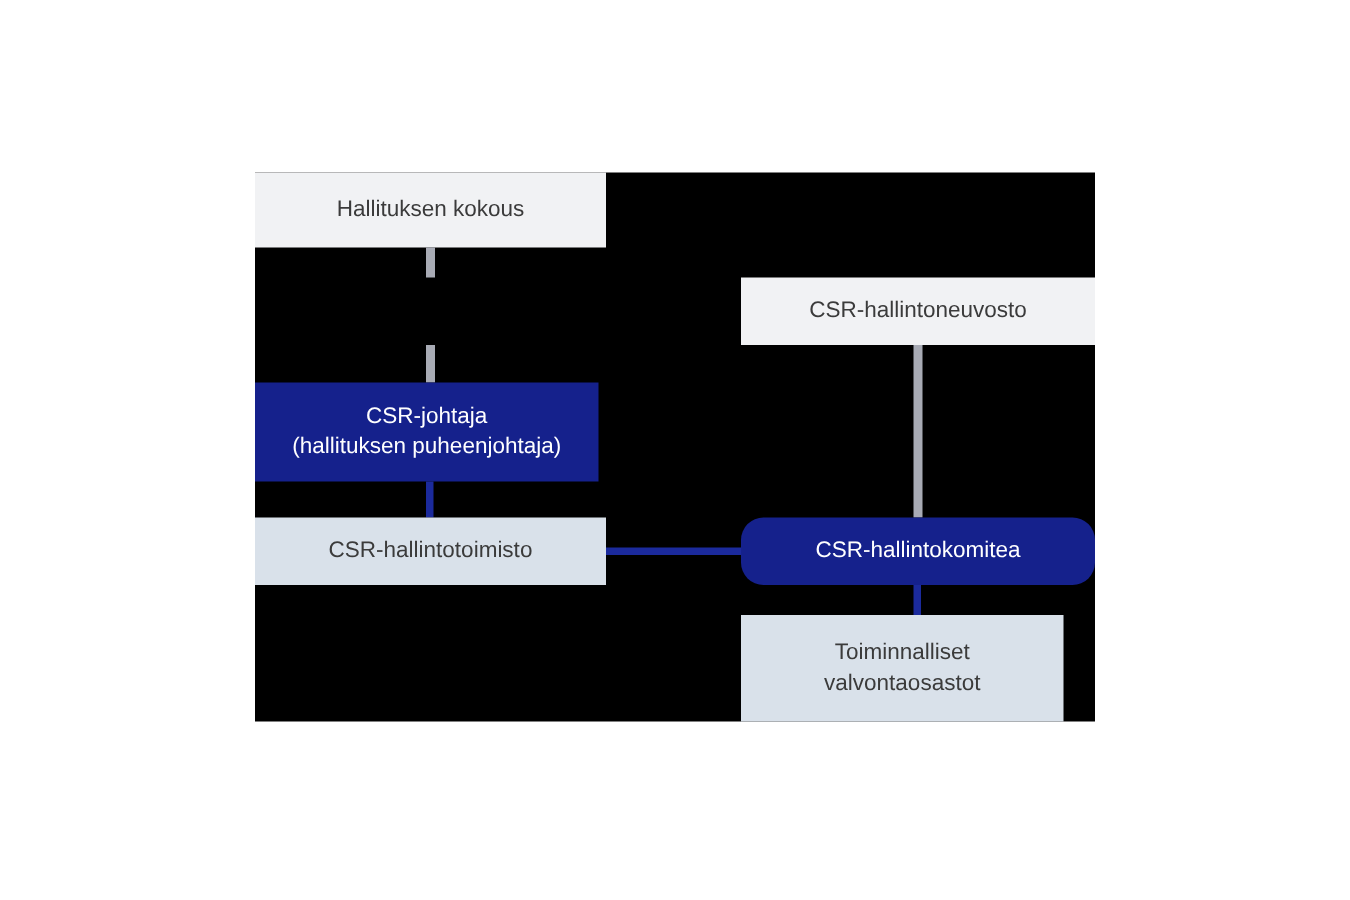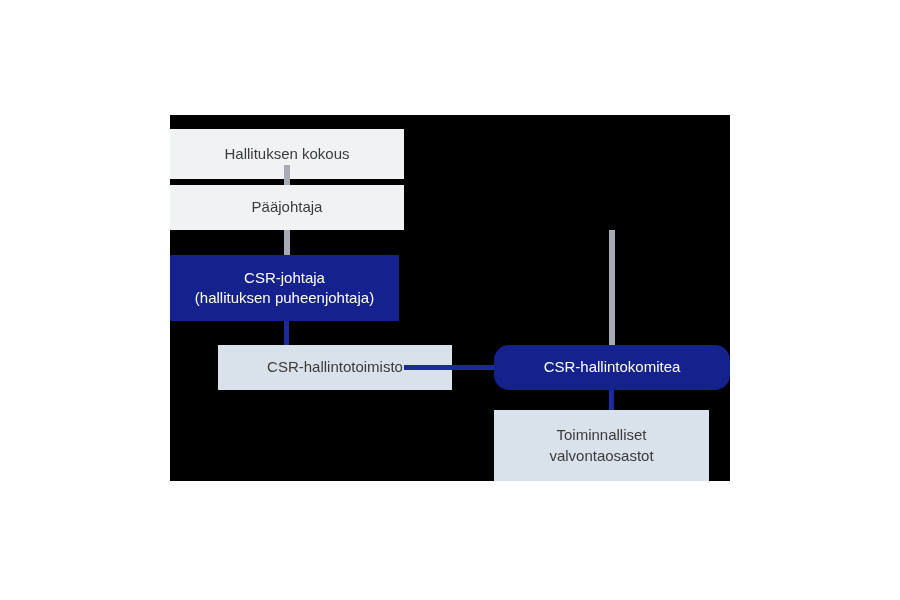--- a/index.html
+++ b/index.html
@@ -60,24 +60,24 @@
 
   .connector.grey {
     background: #a8abb5;
   }
 
   .connector.blue {
     background: #1b2a9c;
   }
 
   
-  #node-board-meeting   { left: 0px;   top: 14px;   width: 234px; height: 50px; justify-content: center; }
+  #node-board-meeting   { left: 0px;   top: 0px;   width: 234px; height: 50px; justify-content: center; }
   #node-ceo             { left: 0px;   top: 70px;  width: 234px; height: 45px; }
   #node-csr-director    { left: 0px;   top: 140px; width: 229px; height: 66px; }
-  #node-csr-office      { left: 0px;   top: 230px; width: 234px; height: 45px; margin-left: 48px; }
+  #node-csr-office      { left: 0px;   top: 230px; width: 234px; height: 45px; }
 
   
   #node-csr-council     { left: 324px; top: 70px;  width: 236px; height: 45px; }
   #node-csr-committee   { left: 324px; top: 230px; width: 236px; height: 45px; border-radius: 15px; }
   #node-functional      { left: 324px; top: 295px; width: 215px; height: 71px; }
 
   
   #conn-board-ceo       { left: 114px; top: 50px;  width: 6px;   height: 20px; }
   #conn-ceo-director    { left: 114px; top: 115px; width: 6px;   height: 25px; }
   #conn-director-office { left: 114px; top: 206px; width: 5px;   height: 24px; }
@@ -89,37 +89,37 @@
 <body>
 
 <div id="org-chart">
 
   <div class="node light" id="node-board-meeting">
     <span class="label">Hallituksen kokous</span>
   </div>
 
   <div class="connector grey" id="conn-board-ceo"></div>
 
-  <div class="node light" id="node-ceo">
-    <span class="label">Pääjohtaja</span>
-  </div>
 
   <div class="connector grey" id="conn-ceo-director"></div>
 
   <div class="node accent" id="node-csr-director">
     <span class="label">CSR-johtaja
 (hallituksen puheenjohtaja)</span>
   </div>
 
   <div class="connector blue" id="conn-director-office"></div>
 
   <div class="node pale" id="node-csr-office">
     <span class="label">CSR-hallintotoimisto</span>
   </div>
 
+  <div class="node light" id="node-csr-council">
+    <span class="label">CSR-hallintoneuvosto</span>
+  </div>
 
   <div class="connector grey" id="conn-council-comm"></div>
 
   <div class="connector blue" id="conn-office-comm"></div>
 
   <div class="node accent" id="node-csr-committee">
     <span class="label">CSR-hallintokomitea</span>
   </div>
 
   <div class="connector blue" id="conn-comm-functional"></div>

